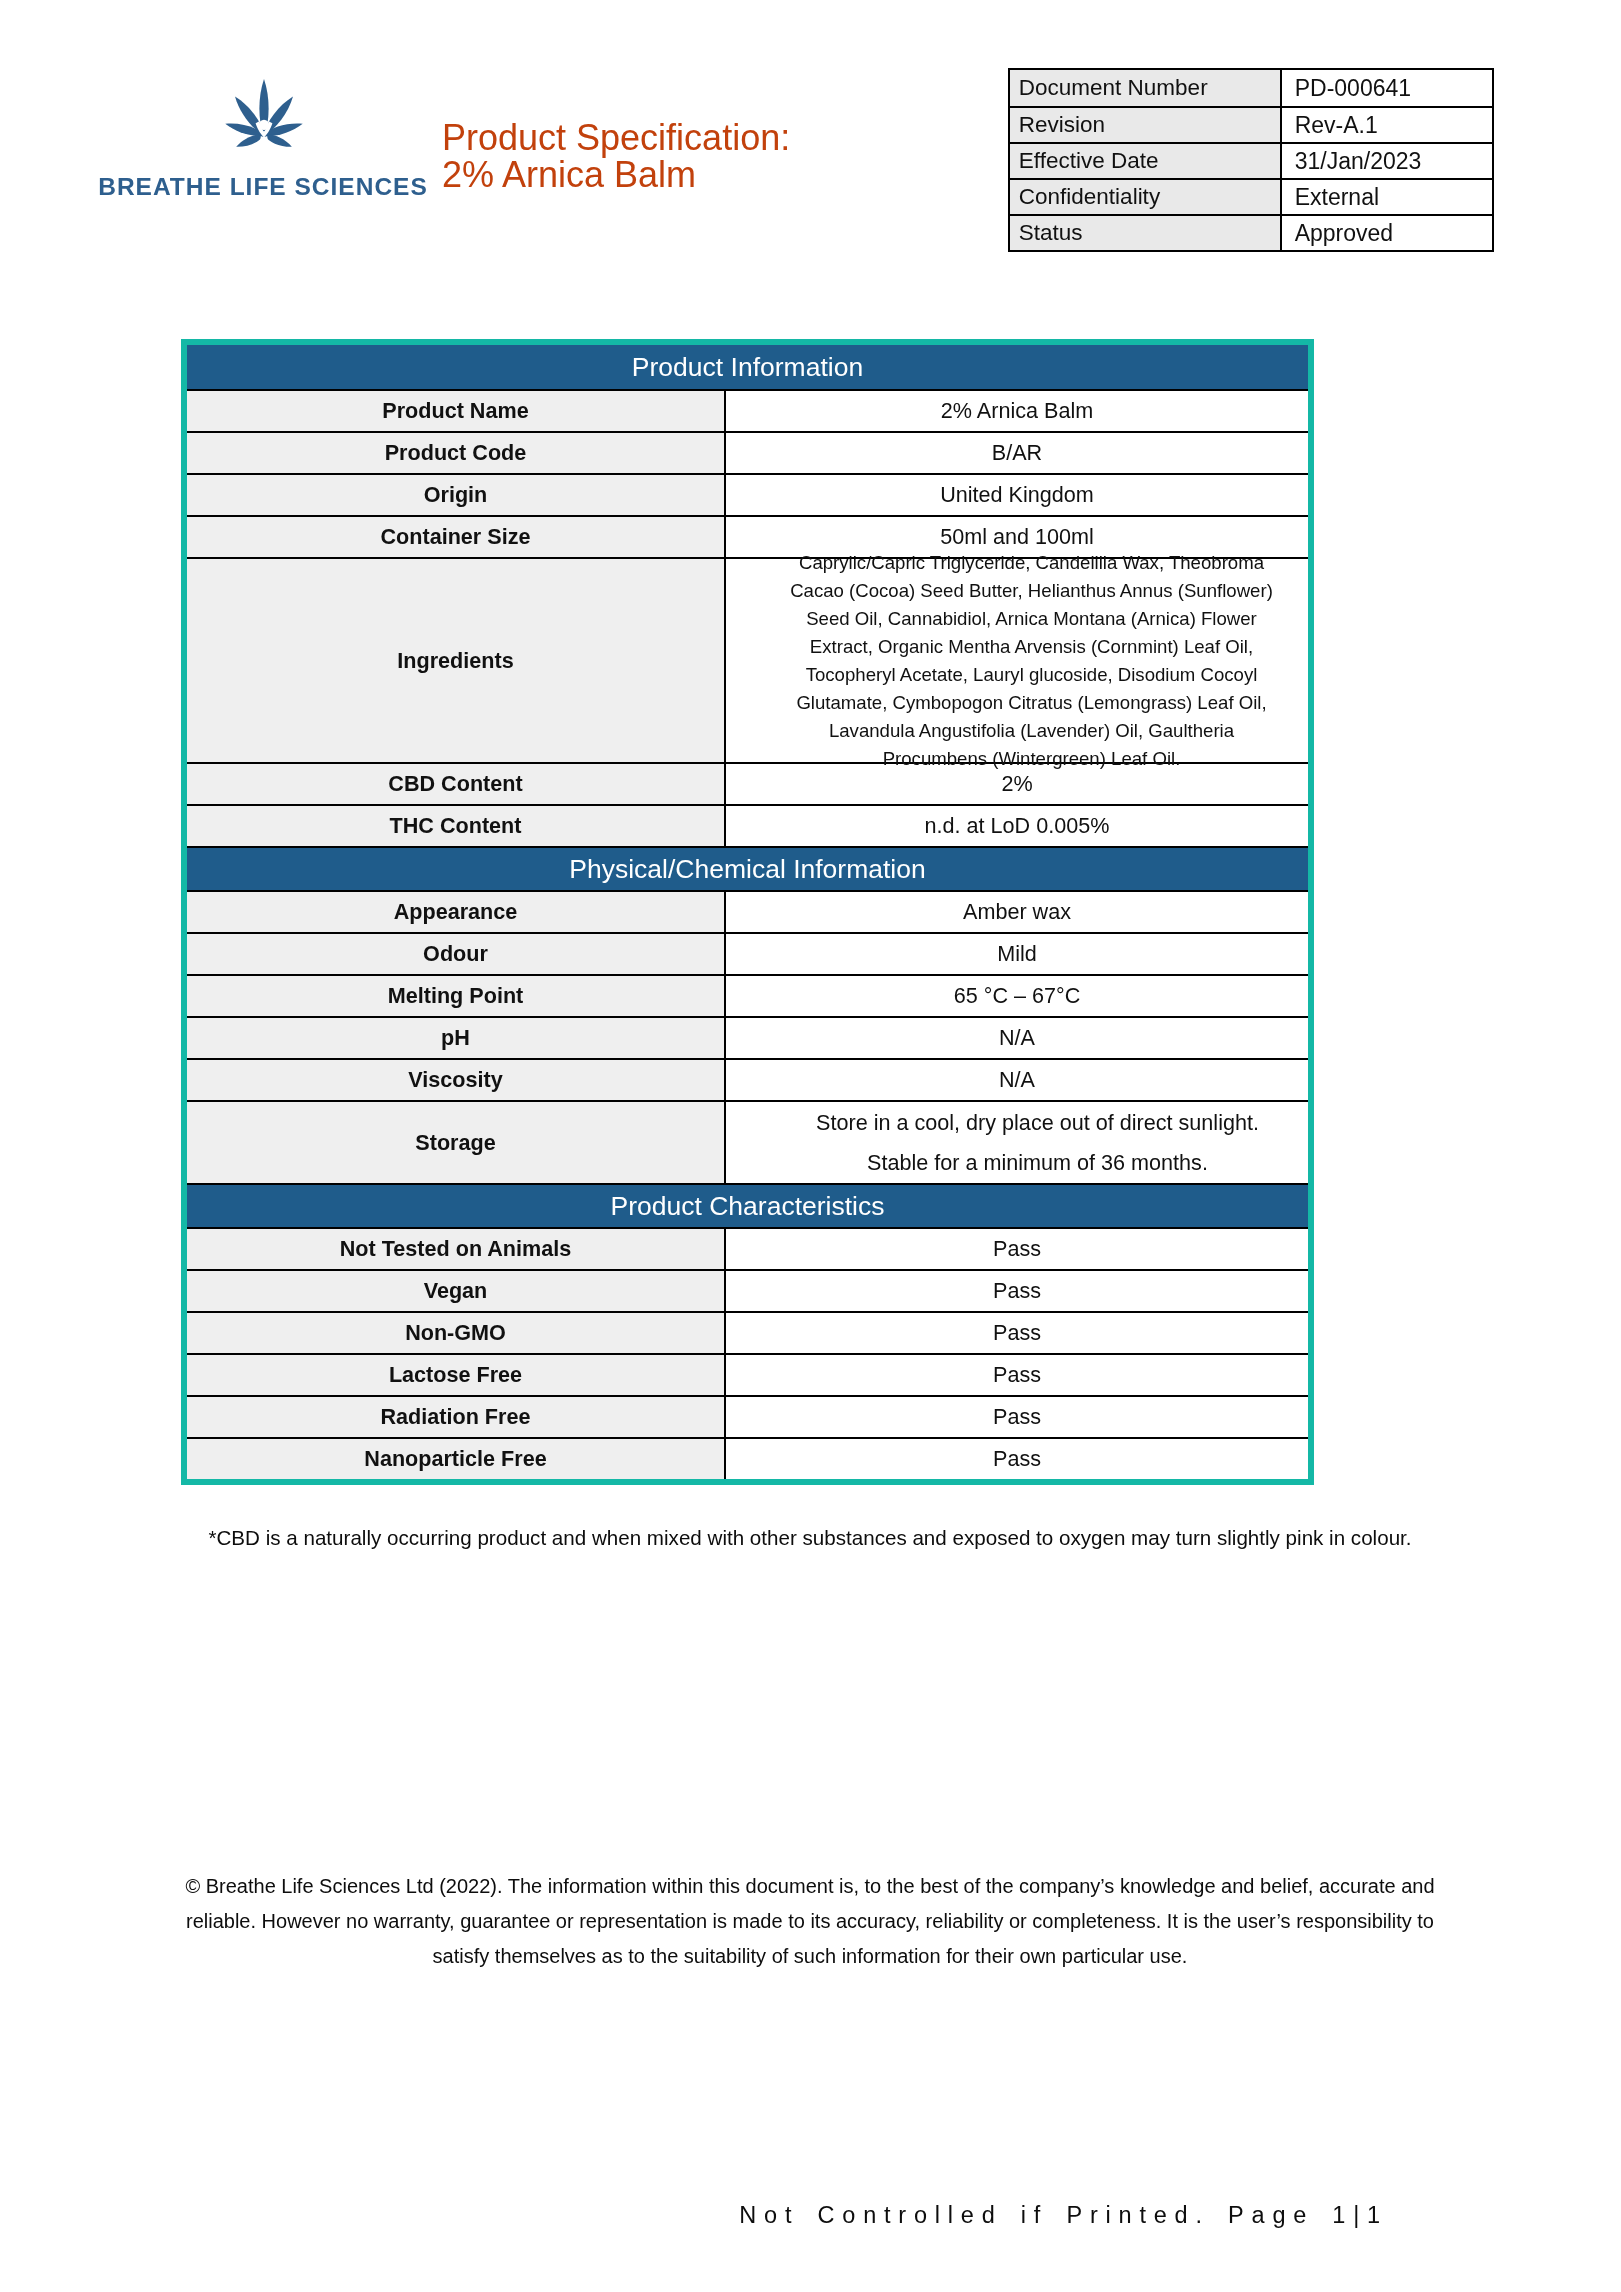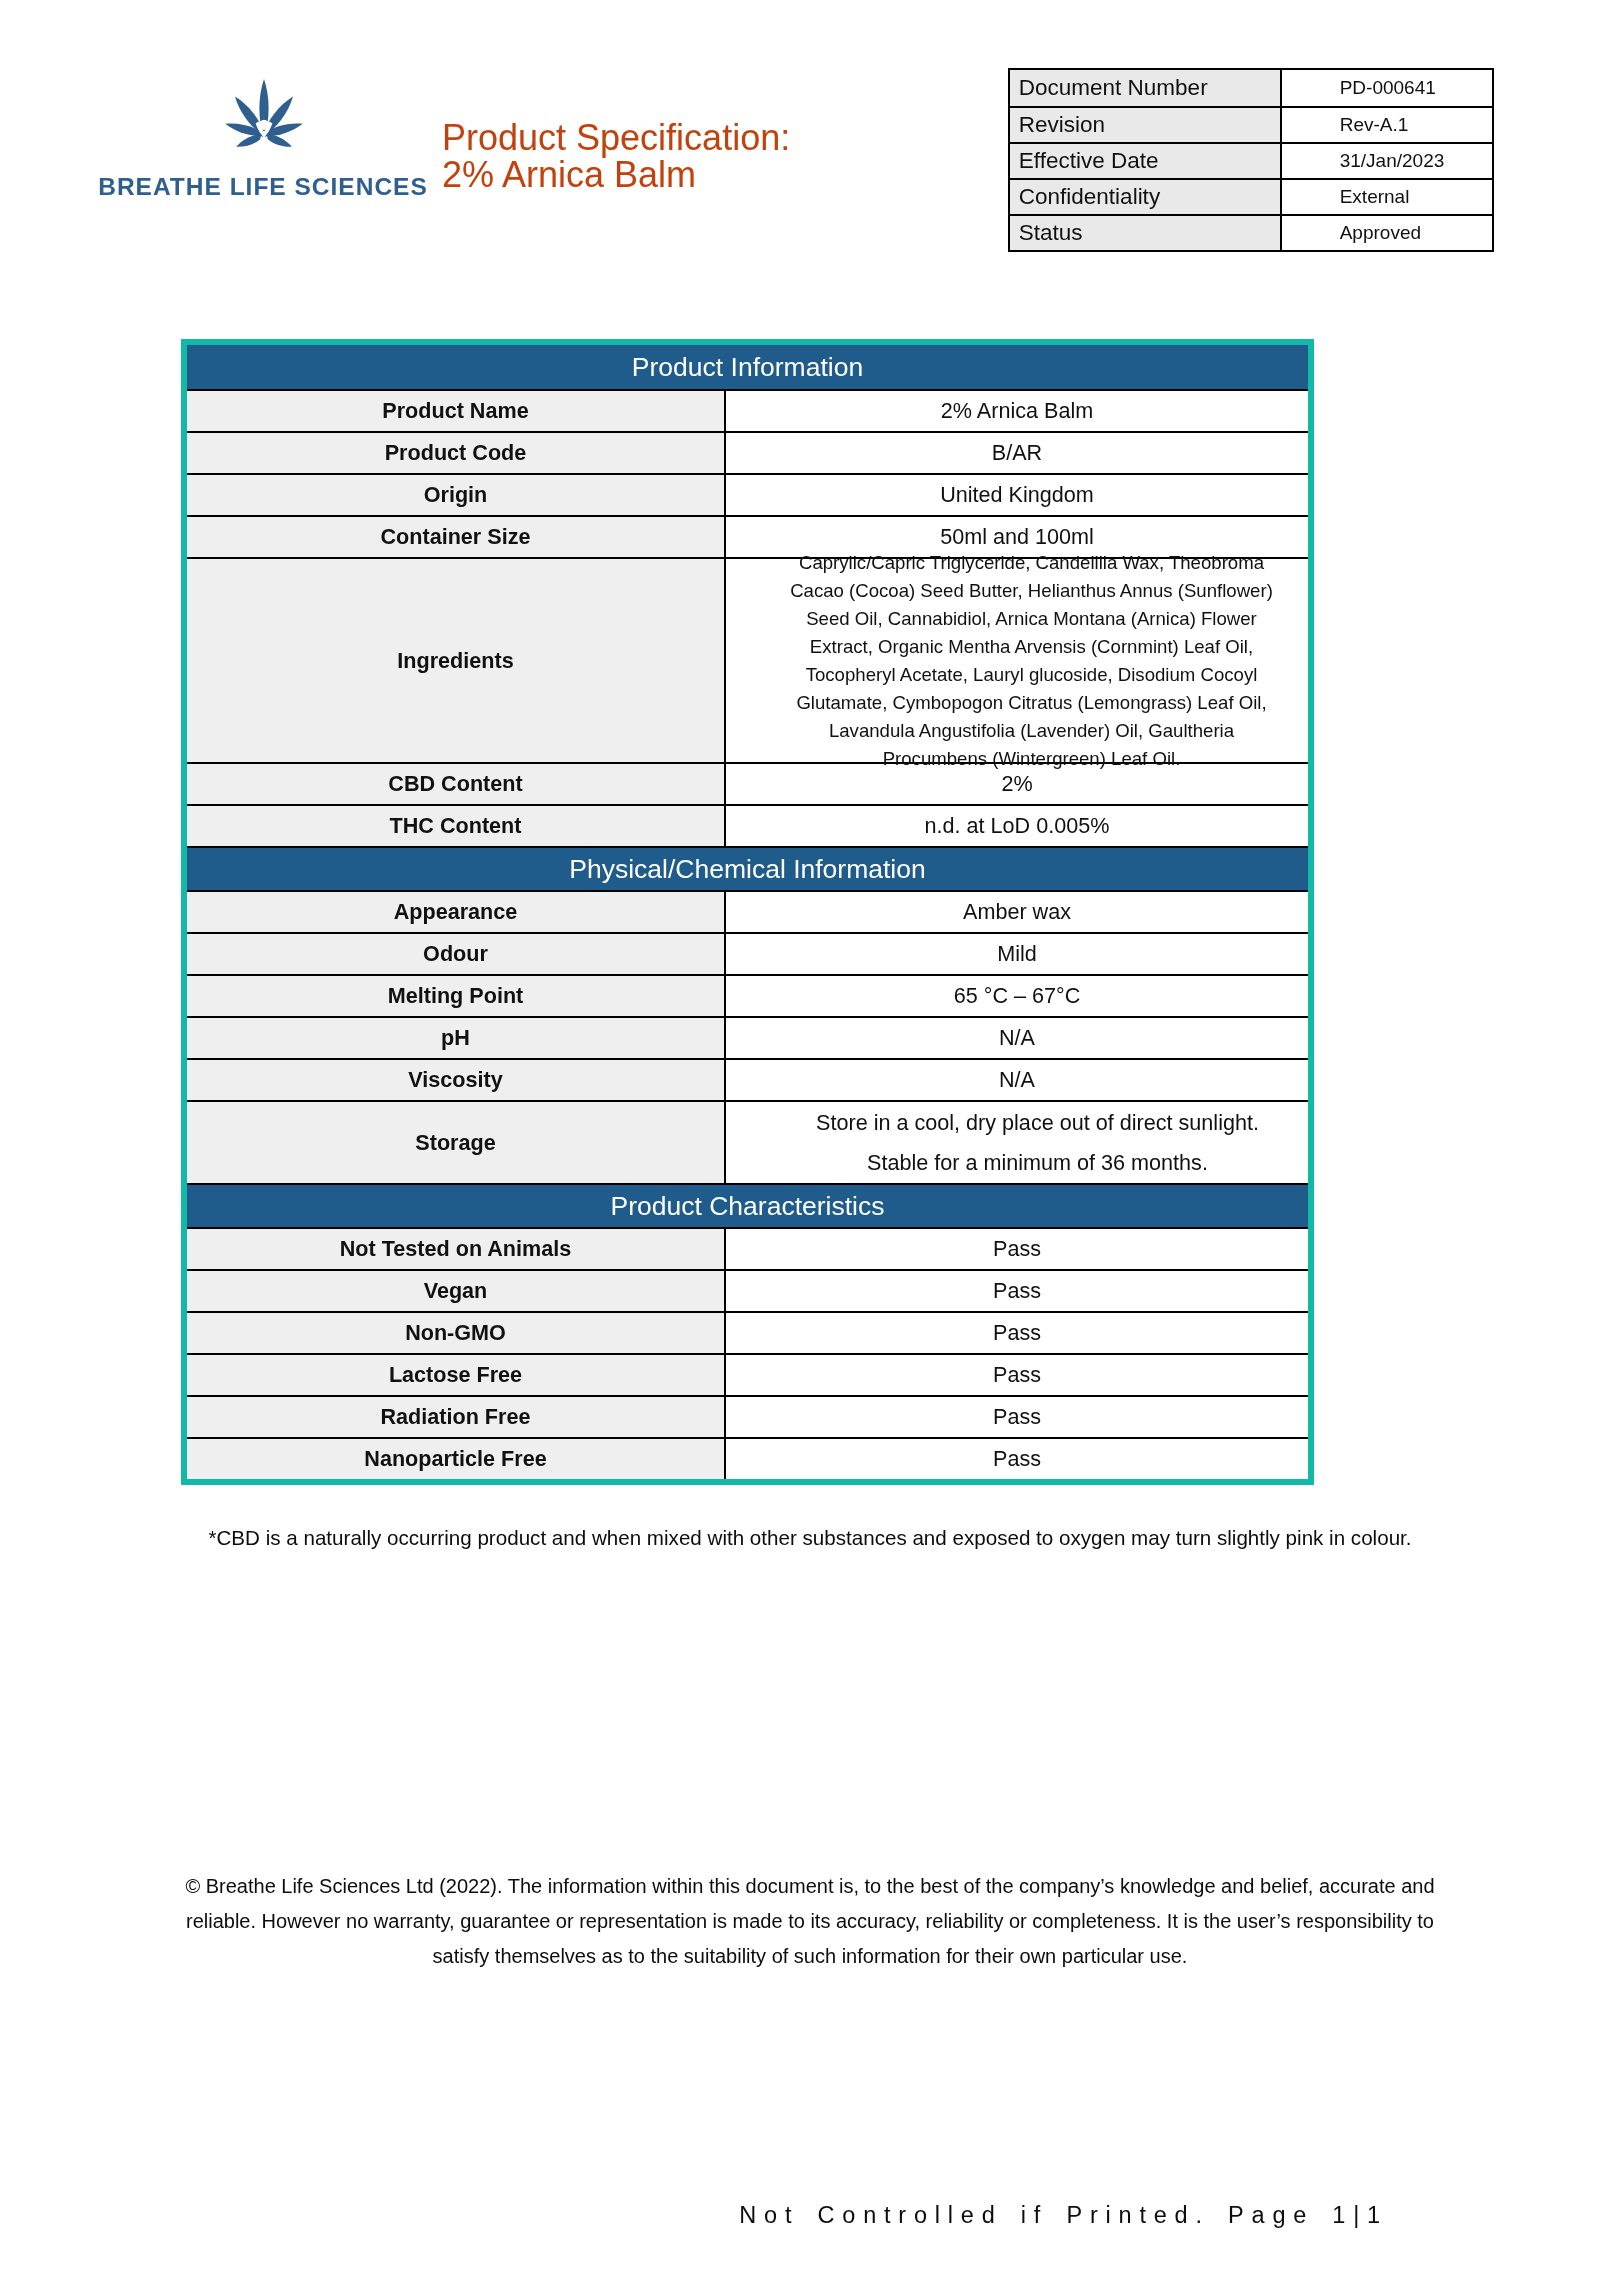--- a/index.html
+++ b/index.html
@@ -42,35 +42,35 @@
     color: #c2410c;
   }
 
   .docinfo {
     position: absolute;
     left: 1008px; top: 68px;
     width: 486px;
     border: 2px solid #000;
     background: #fff;
   }
-  .docinfo-row { display: flex; height: 36px; border-top: 2px solid #000; gap: 45px; }
+  .docinfo-row { display: flex; height: 36px; border-top: 2px solid #000; }
   .docinfo-row:first-child { border-top: none; }
   .docinfo-label {
     width: 272px;
     background: #E9E9E9;
     border-right: 2px solid #000;
     display: flex; align-items: center;
     padding-left: 8.8px;
     font-size: 22.5px;
   }
   .docinfo-value {
     flex: 1;
     display: flex; align-items: center;
     padding-left: 12.7px;
-    font-size: 19px;
+    font-size: 23px;
   }
 
   
   .spec-table {
     position: absolute;
     left: 181px; top: 339px;
     width: 1133px;
     border: 6px solid #14b8a6;
     background: #fff;
   }

